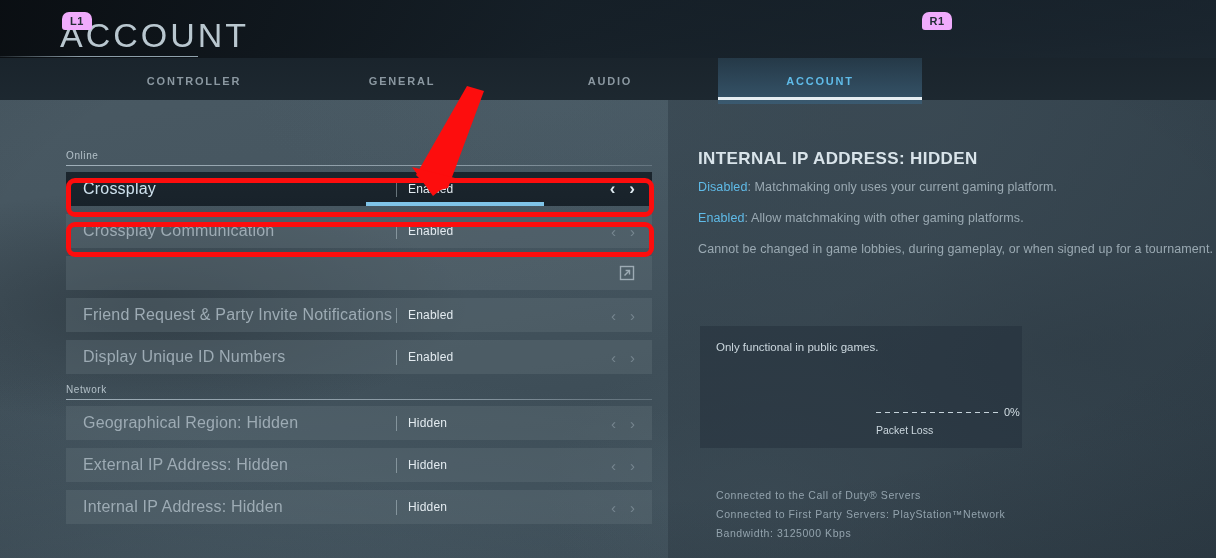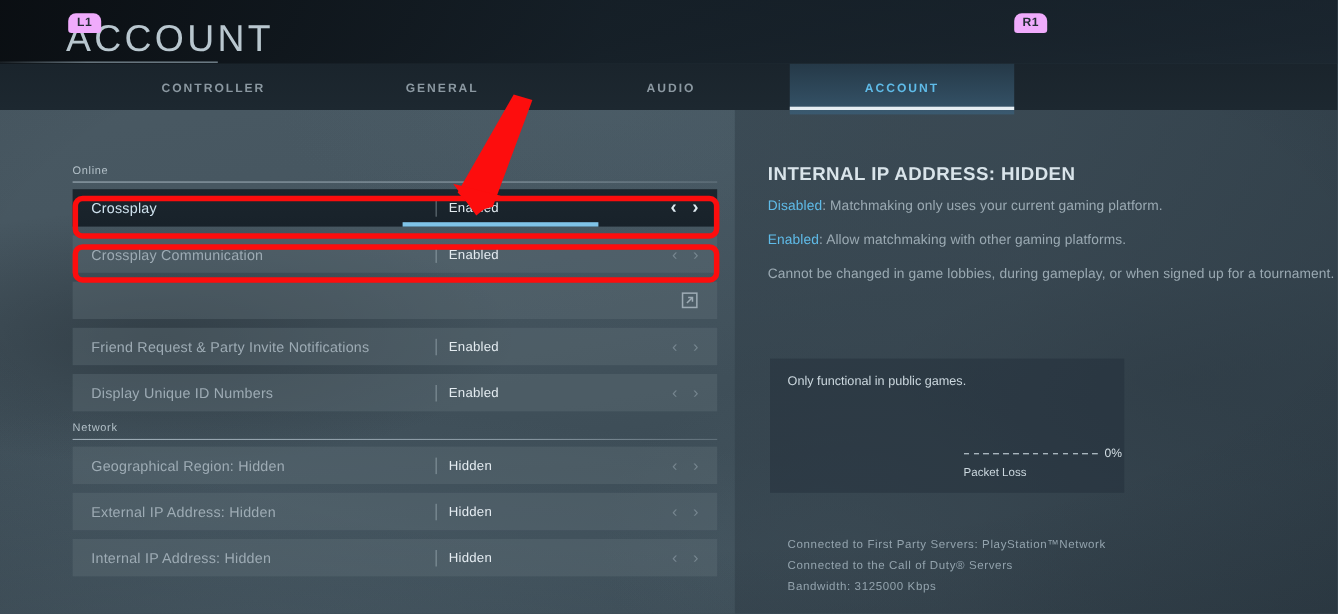--- a/index.html
+++ b/index.html
@@ -102,21 +102,21 @@
   }
   .row {
     position:relative; height:34px; width:586px;
     margin-bottom:8px;
     display:flex; align-items:center;
     background:rgba(96,112,122,.38);
   }
   .row.selected { background:linear-gradient(180deg, #1b252d 0%, #18222a 100%); }
   .row-label {
     flex:0 0 330px; padding-left:17px;
-    font-size:13px; color:#9dabb4; letter-spacing:.2px;
+    font-size:16px; color:#9dabb4; letter-spacing:.2px;
     overflow:hidden; white-space:nowrap;
   }
   .row.selected .row-label { color:#cfe2ee; }
   .row-divider {
     width:1px; height:15px; background:rgba(200,214,222,.45);
   }
   .row-value {
     flex:1; padding-left:11px;
     font-size:12px; color:#e3ebf0; letter-spacing:.2px;
   }
@@ -321,22 +321,22 @@
   <div class="meter" id="meter-packet">
     <div class="meter-dashes">
       <span class="dashline"></span>
       <span>0%</span>
     </div>
     <div class="meter-name">Packet Loss</div>
   </div>
 </div>
 
 <div id="conn-status">
+  <div class="conn-line">Connected to the Call of Duty® Servers</div>
   <div class="conn-line">Connected to First Party Servers: PlayStation™Network</div>
-  <div class="conn-line">Connected to the Call of Duty® Servers</div>
   <div class="conn-line">Bandwidth: 3125000 Kbps</div>
 </div>
 
 <div id="anno-layer">
   <div class="anno-box" id="anno-box-crossplay"></div>
   <div class="anno-box" id="anno-box-crossplay-comm"></div>
 
   <svg width="1216" height="558" style="position:absolute;left:0;top:0">
     <polygon points="484,91 448,188 433,192 416,175 467,86" fill="#fd0d0d"></polygon>
     <polygon points="412,167 455,178 433,196" fill="#fd0d0d"></polygon>

